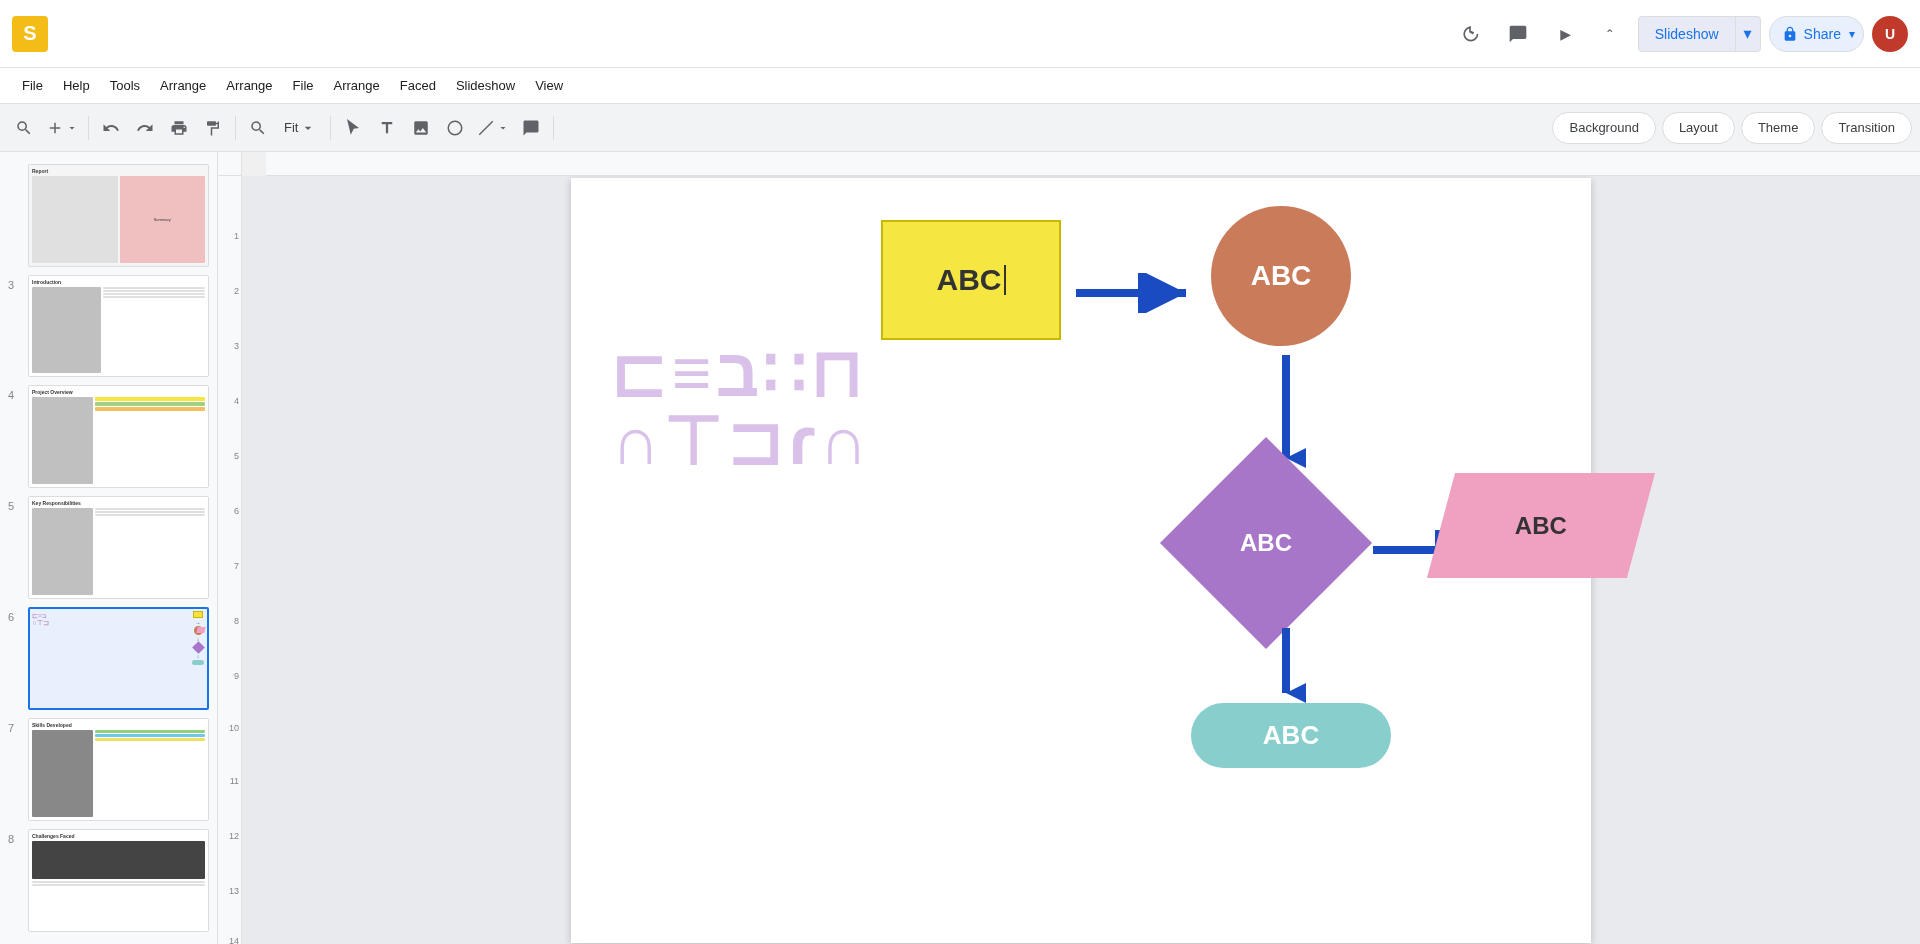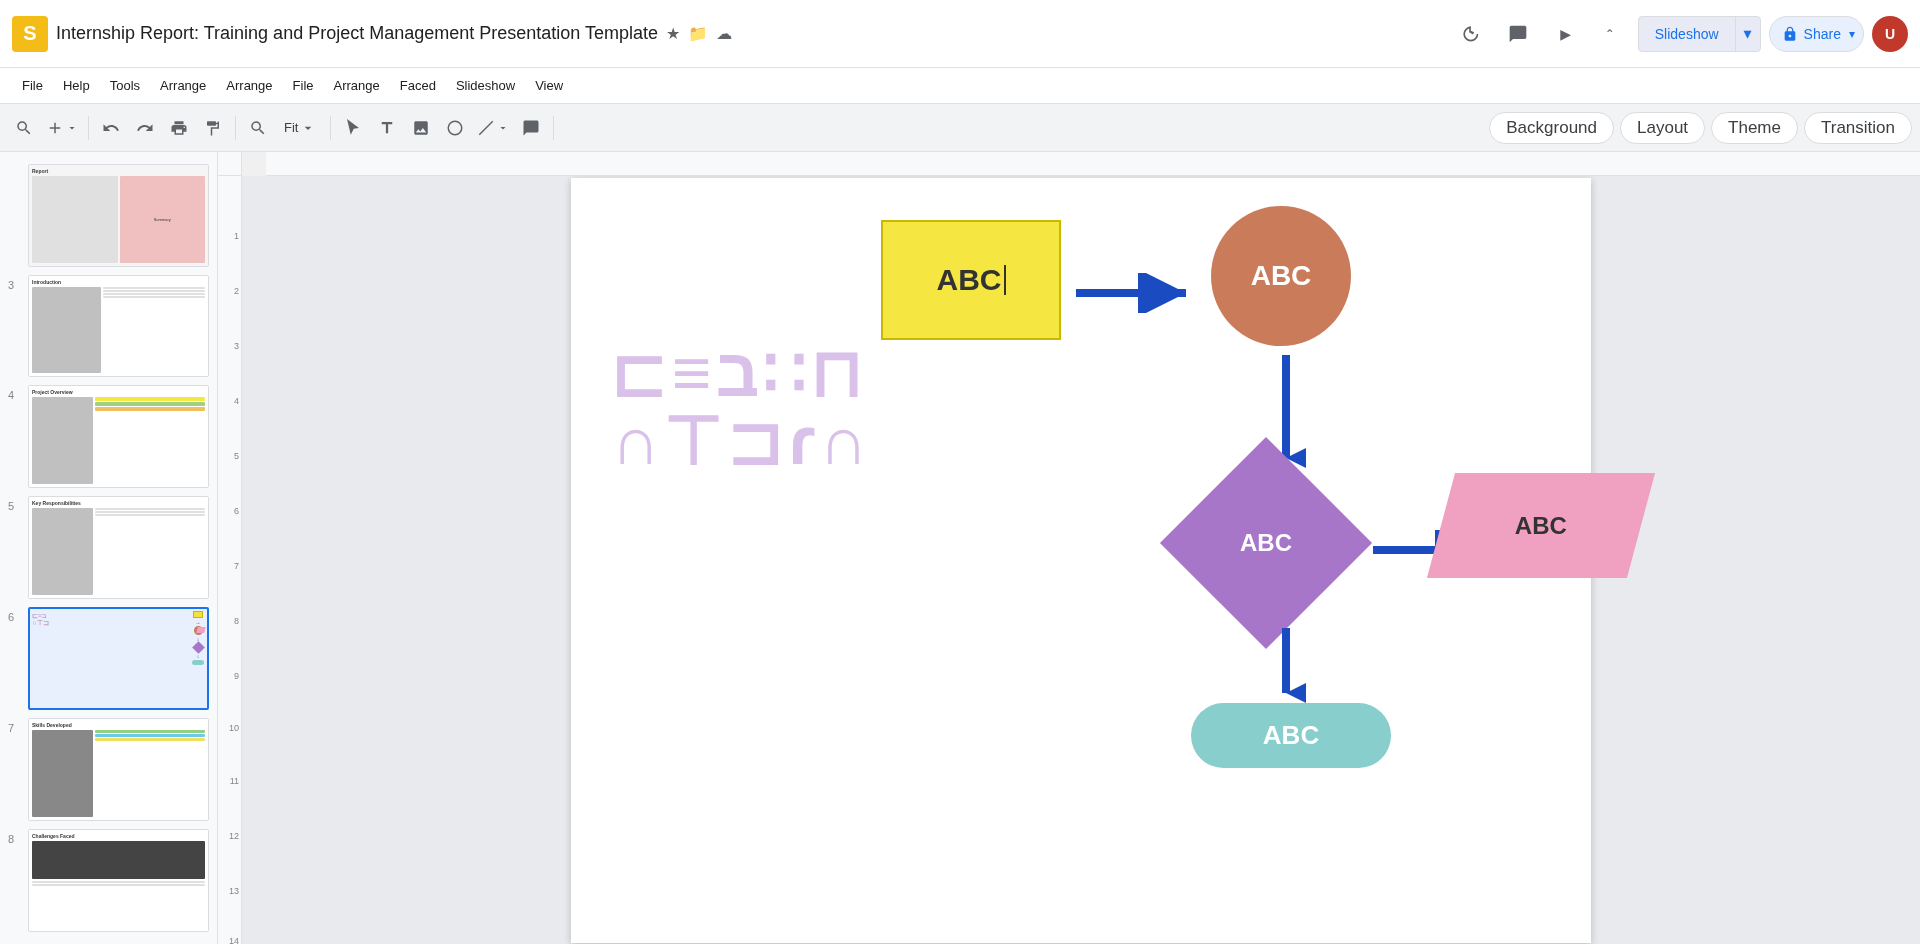--- a/index.html
+++ b/index.html
@@ -84,21 +84,21 @@
     .tb-fit {
       display: flex; align-items: center; height: 32px; border: none;
       background: transparent; border-radius: 4px; cursor: pointer; padding: 0 8px;
       font-size: 13px; color: #3c4043; gap: 2px;
     }
 
     
     .context-btn {
       height: 32px; padding: 0 16px; border-radius: 16px;
       border: 1px solid #dadce0; background: #fff;
-      font-size: 17px; color: #3c4043; cursor: pointer;
+      font-size: 13px; color: #3c4043; cursor: pointer;
     }
 
     
     .main-layout {
       display: flex;
       height: calc(944px - 68px - 36px - 48px);
     }
 
     
     .slide-panel {
@@ -235,28 +235,20 @@
     }
     .thumb-6-active { background: #e8f0fe; }
 
     .cursor-text { cursor: text; }
   </style>
 </head>
 <body>
 
 <div class="top-bar">
   <div class="app-logo">S</div>
-  <div class="title-area">
-    <div style="display:flex;align-items:center;gap:8px;">
-      <span class="doc-title">Internship Report: Training and Project Management Presentation Template</span>
-      <span class="title-icon-btn">★</span>
-      <span class="title-icon-btn">📁</span>
-      <span class="title-icon-btn">☁</span>
-    </div>
-  </div>
   <div class="top-right">
     <button class="icon-btn">
       <svg width="20" height="20" viewBox="0 0 24 24" fill="#5f6368">
           <path d="M13 3a9 9 0 1 0 9 9h-2a7 7 0 1 1-7-7V3z"></path>
           <path d="M13 3v5l4 2-1.5 2.5L11 10V3h2z"></path>
         </svg>
     </button>
     <button class="icon-btn">
       <svg width="20" height="20" viewBox="0 0 24 24" fill="#5f6368">
           <path d="M20 2H4c-1.1 0-2 .9-2 2v18l4-4h14c1.1 0 2-.9 2-2V4c0-1.1-.9-2-2-2z"></path>

